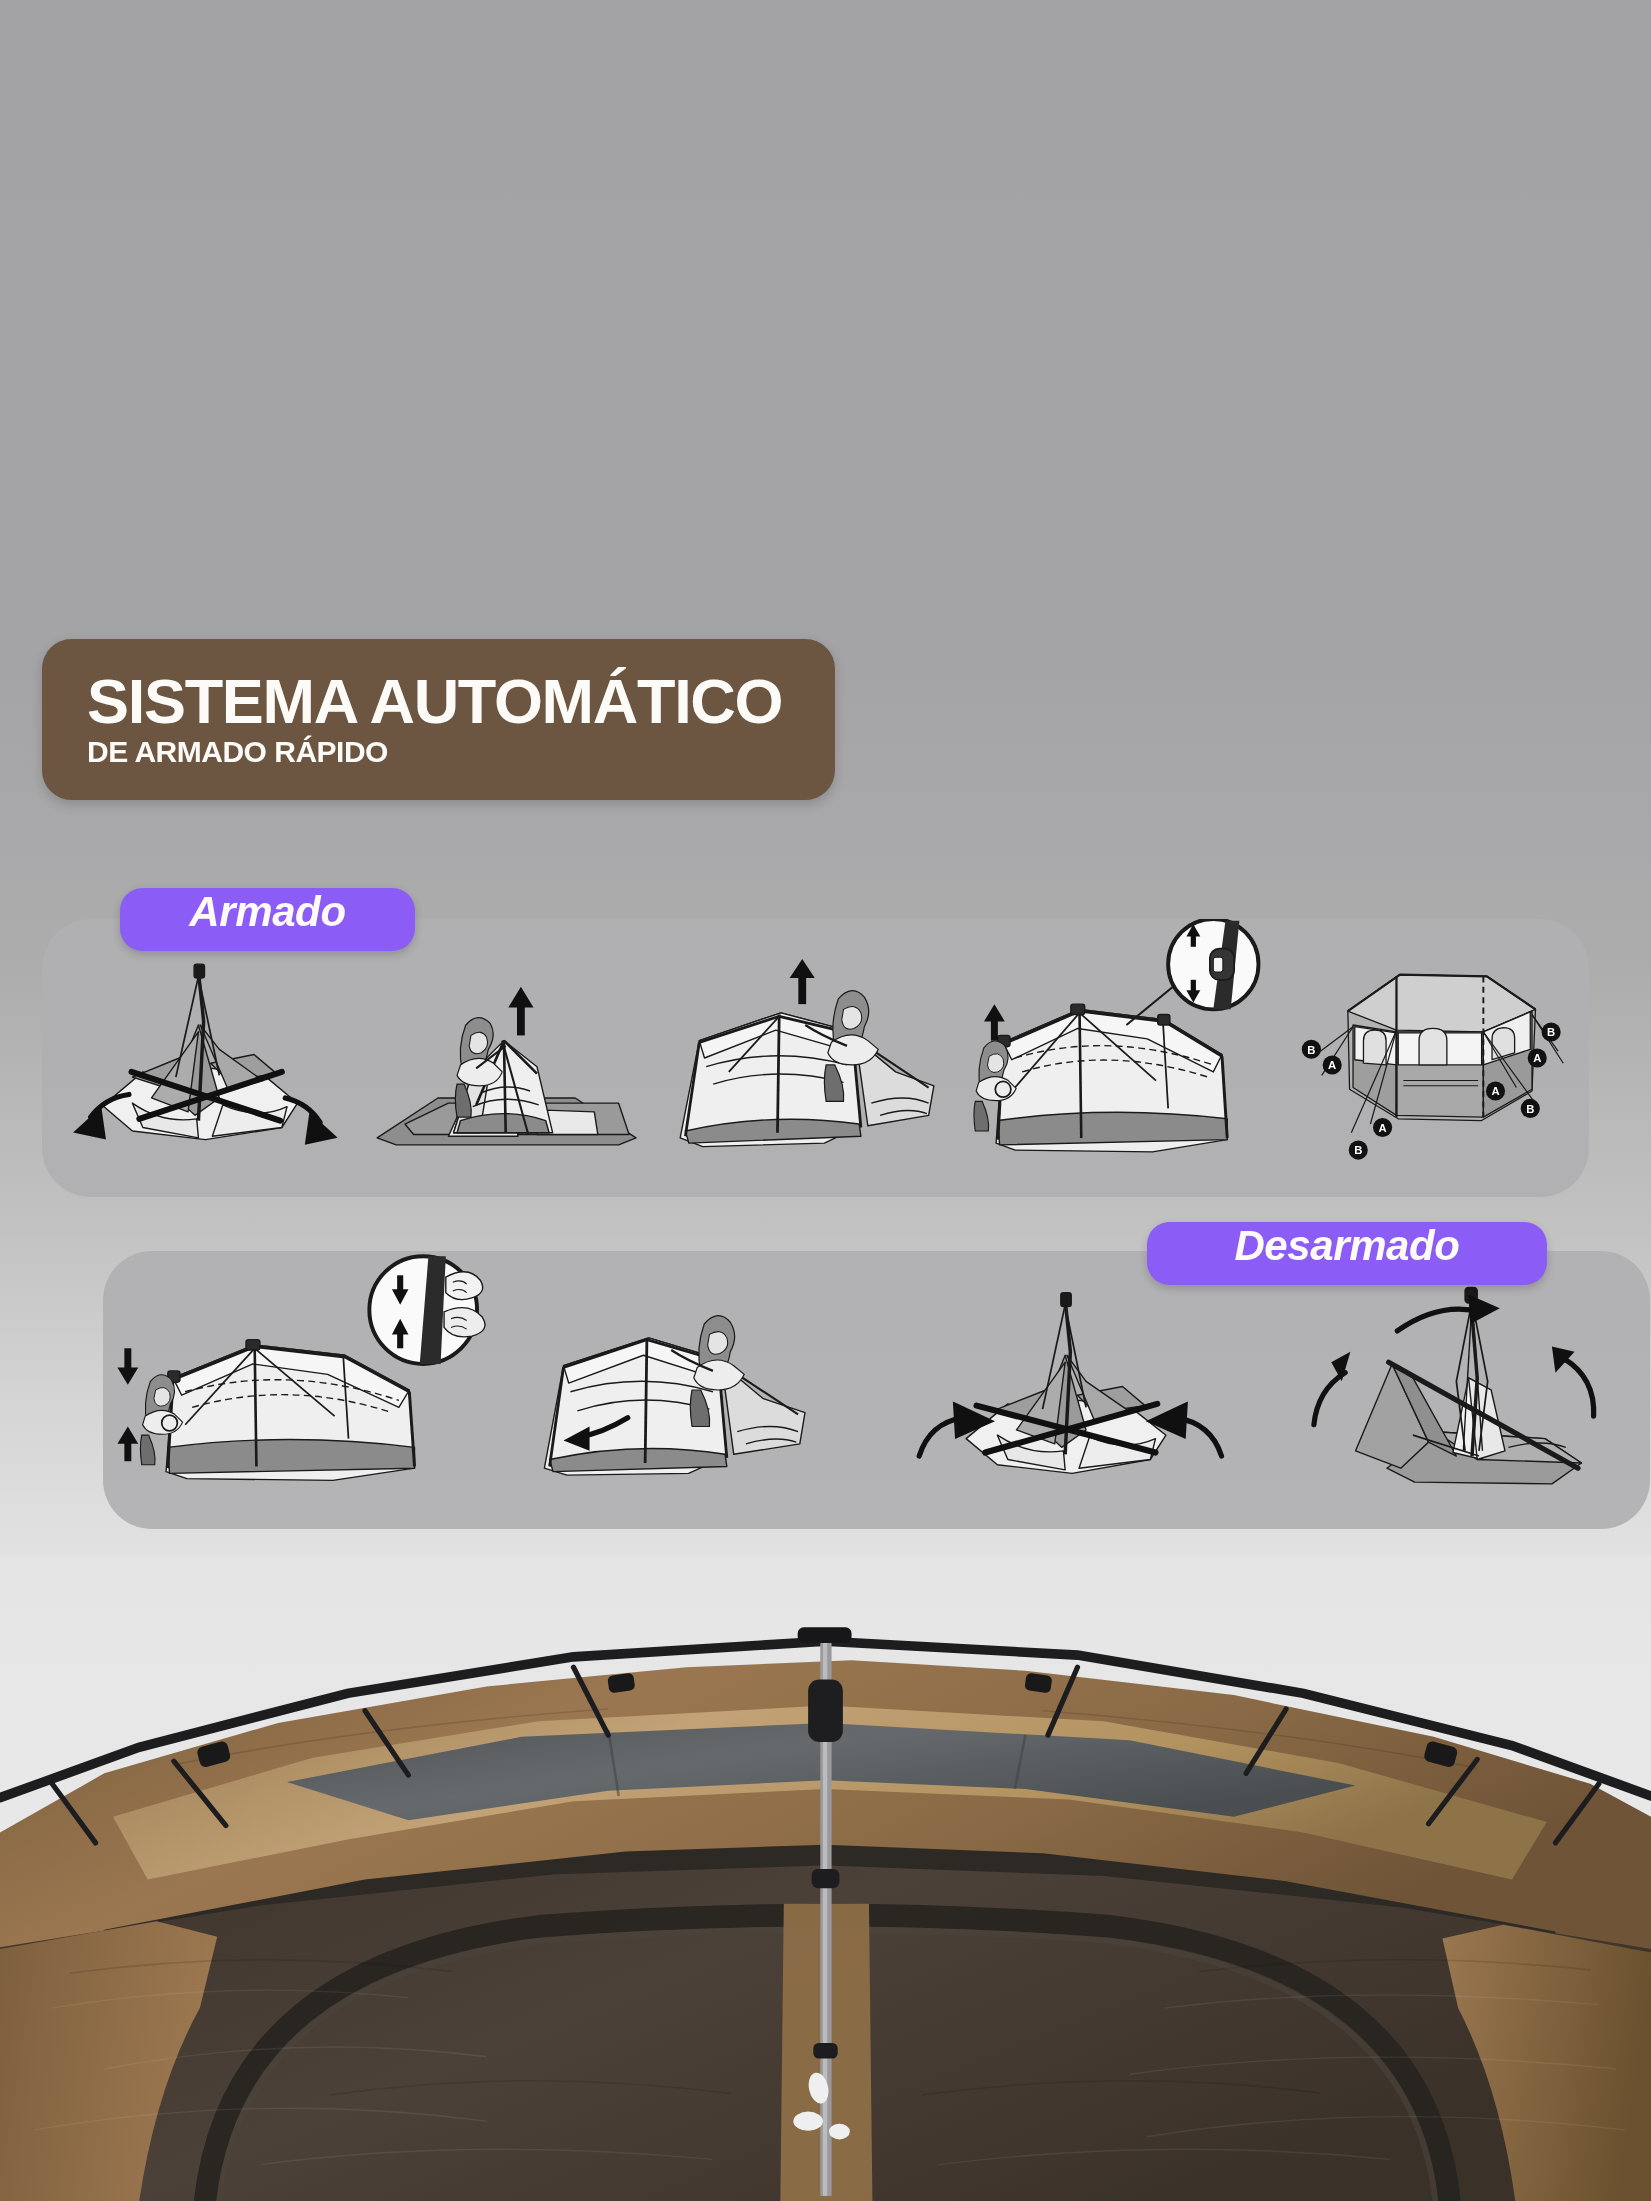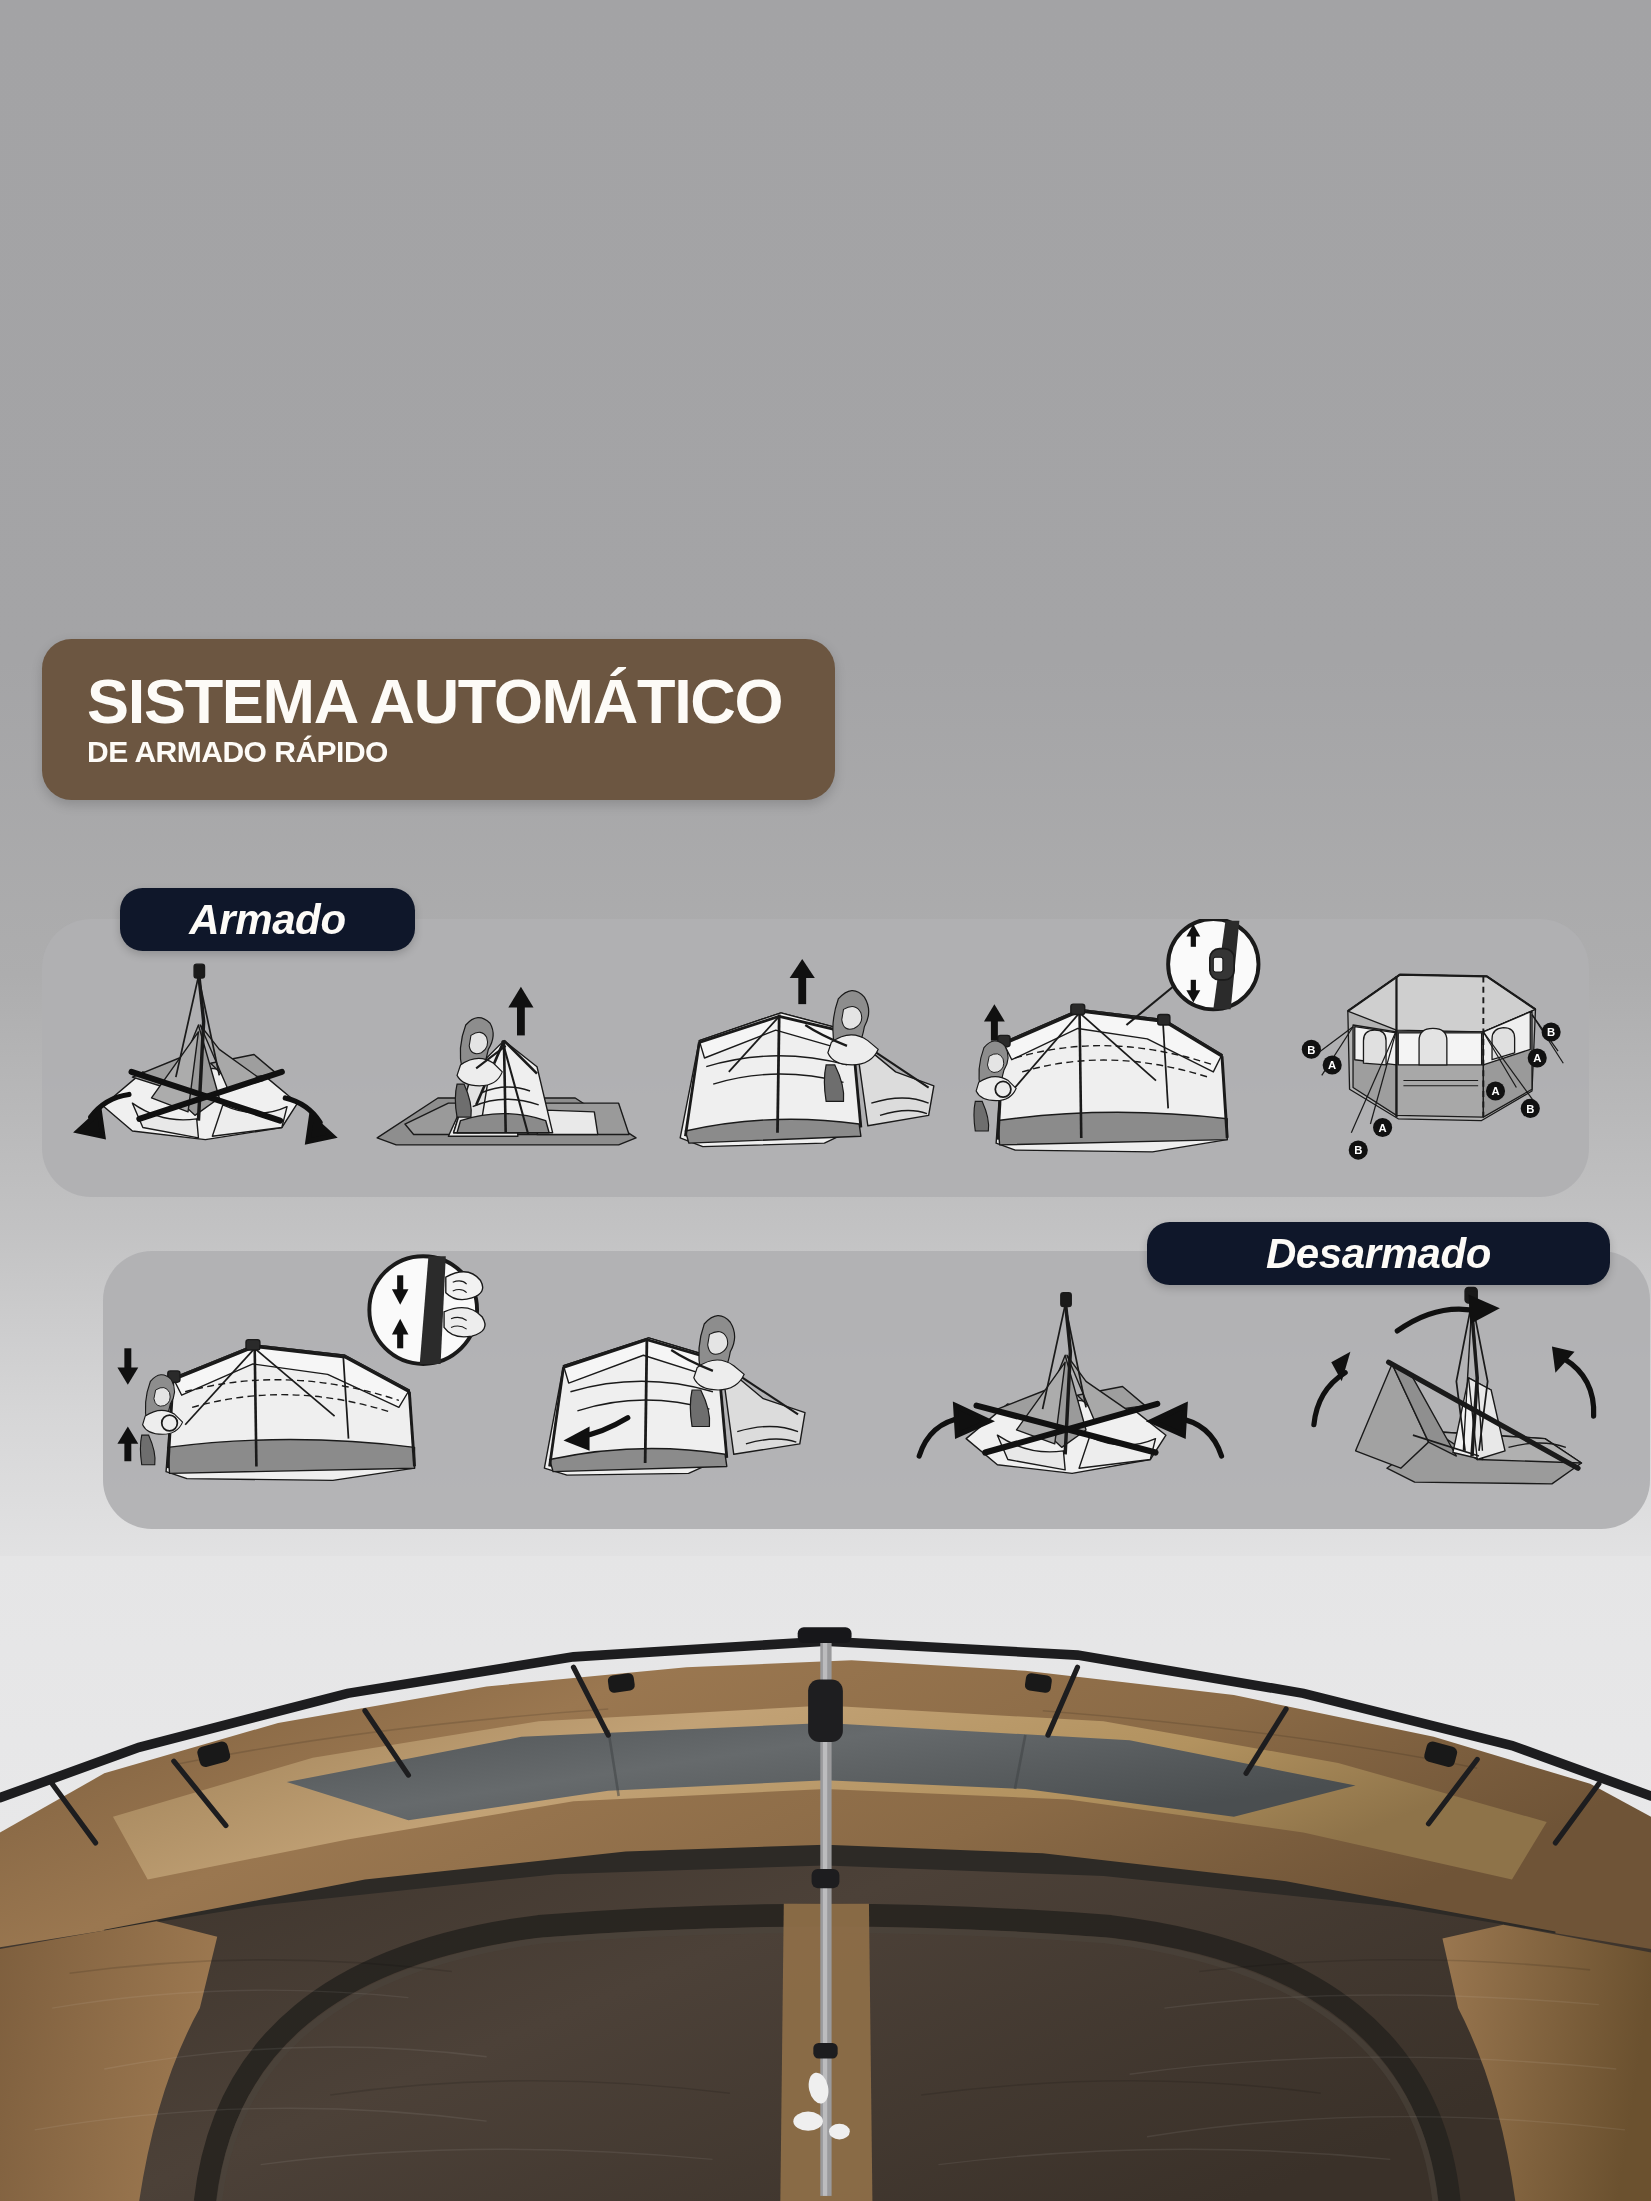--- a/index.html
+++ b/index.html
@@ -28,31 +28,31 @@
     color:#fdfbf7;font-weight:bold;font-size:63px;line-height:.98;
     letter-spacing:-1.3px;white-space:nowrap;
   }
   .title-badge .l2{
     color:#fdfbf7;font-weight:bold;font-size:30px;line-height:1.08;
     letter-spacing:-0.5px;white-space:nowrap;margin-top:3.5px;
   }
 
   
   .pill{
-    position:absolute;background:#0f172a;border-radius:22.6px;
-    display:flex;align-items:center;justify-content:center;
+    position:absolute;background:#8b5cf6;border-radius:22.6px;
+    display:flex;justify-content:center;
     box-shadow:0 3.5px 8.7px rgba(0,0,0,.18);z-index:6;
   }
   .pill span{
     color:#fdfbf7;font-weight:bold;font-style:italic;
     letter-spacing:-0.4px;white-space:nowrap;
   }
   .pill-armado{left:120px;top:888px;width:295px;height:63px;}
   .pill-armado span{font-size:42px;}
-  .pill-desarmado{left:1147px;top:1222px;width:463px;height:63px;}
+  .pill-desarmado{left:1147px;top:1222px;width:400px;height:63px;}
   .pill-desarmado span{font-size:42px;}
 
   
   .panel{
     position:absolute;background:rgba(176,176,178,.92);
     border-radius:49px;z-index:4;overflow:hidden;
   }
   .panel-armado{left:42px;top:919px;width:1547px;height:278px;}
   .panel-desarmado{left:103px;top:1251px;width:1547px;height:278px;}
 

